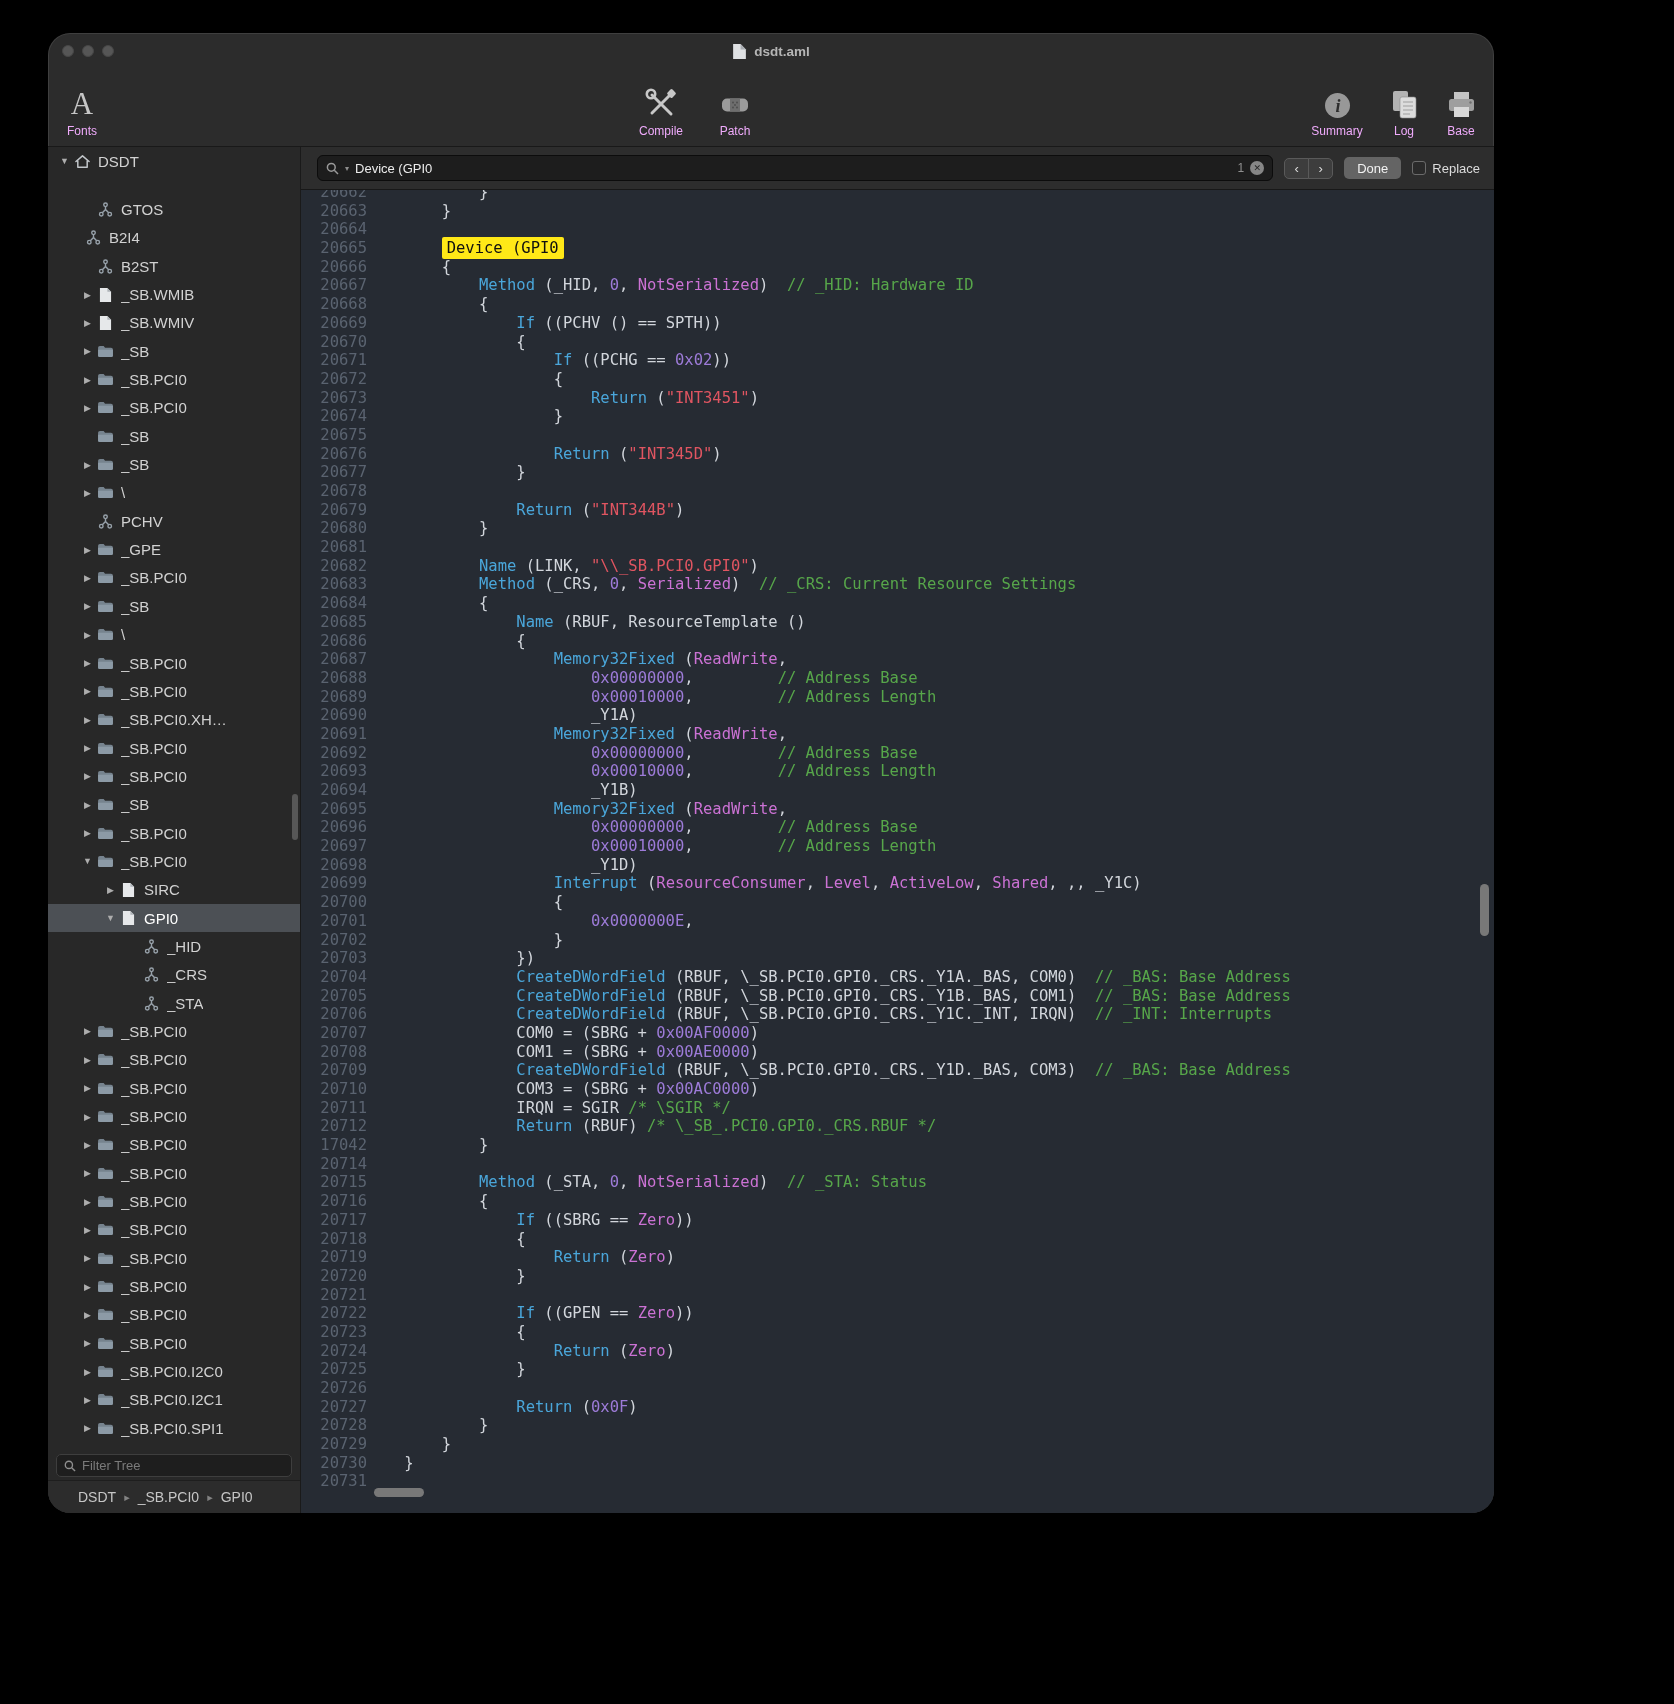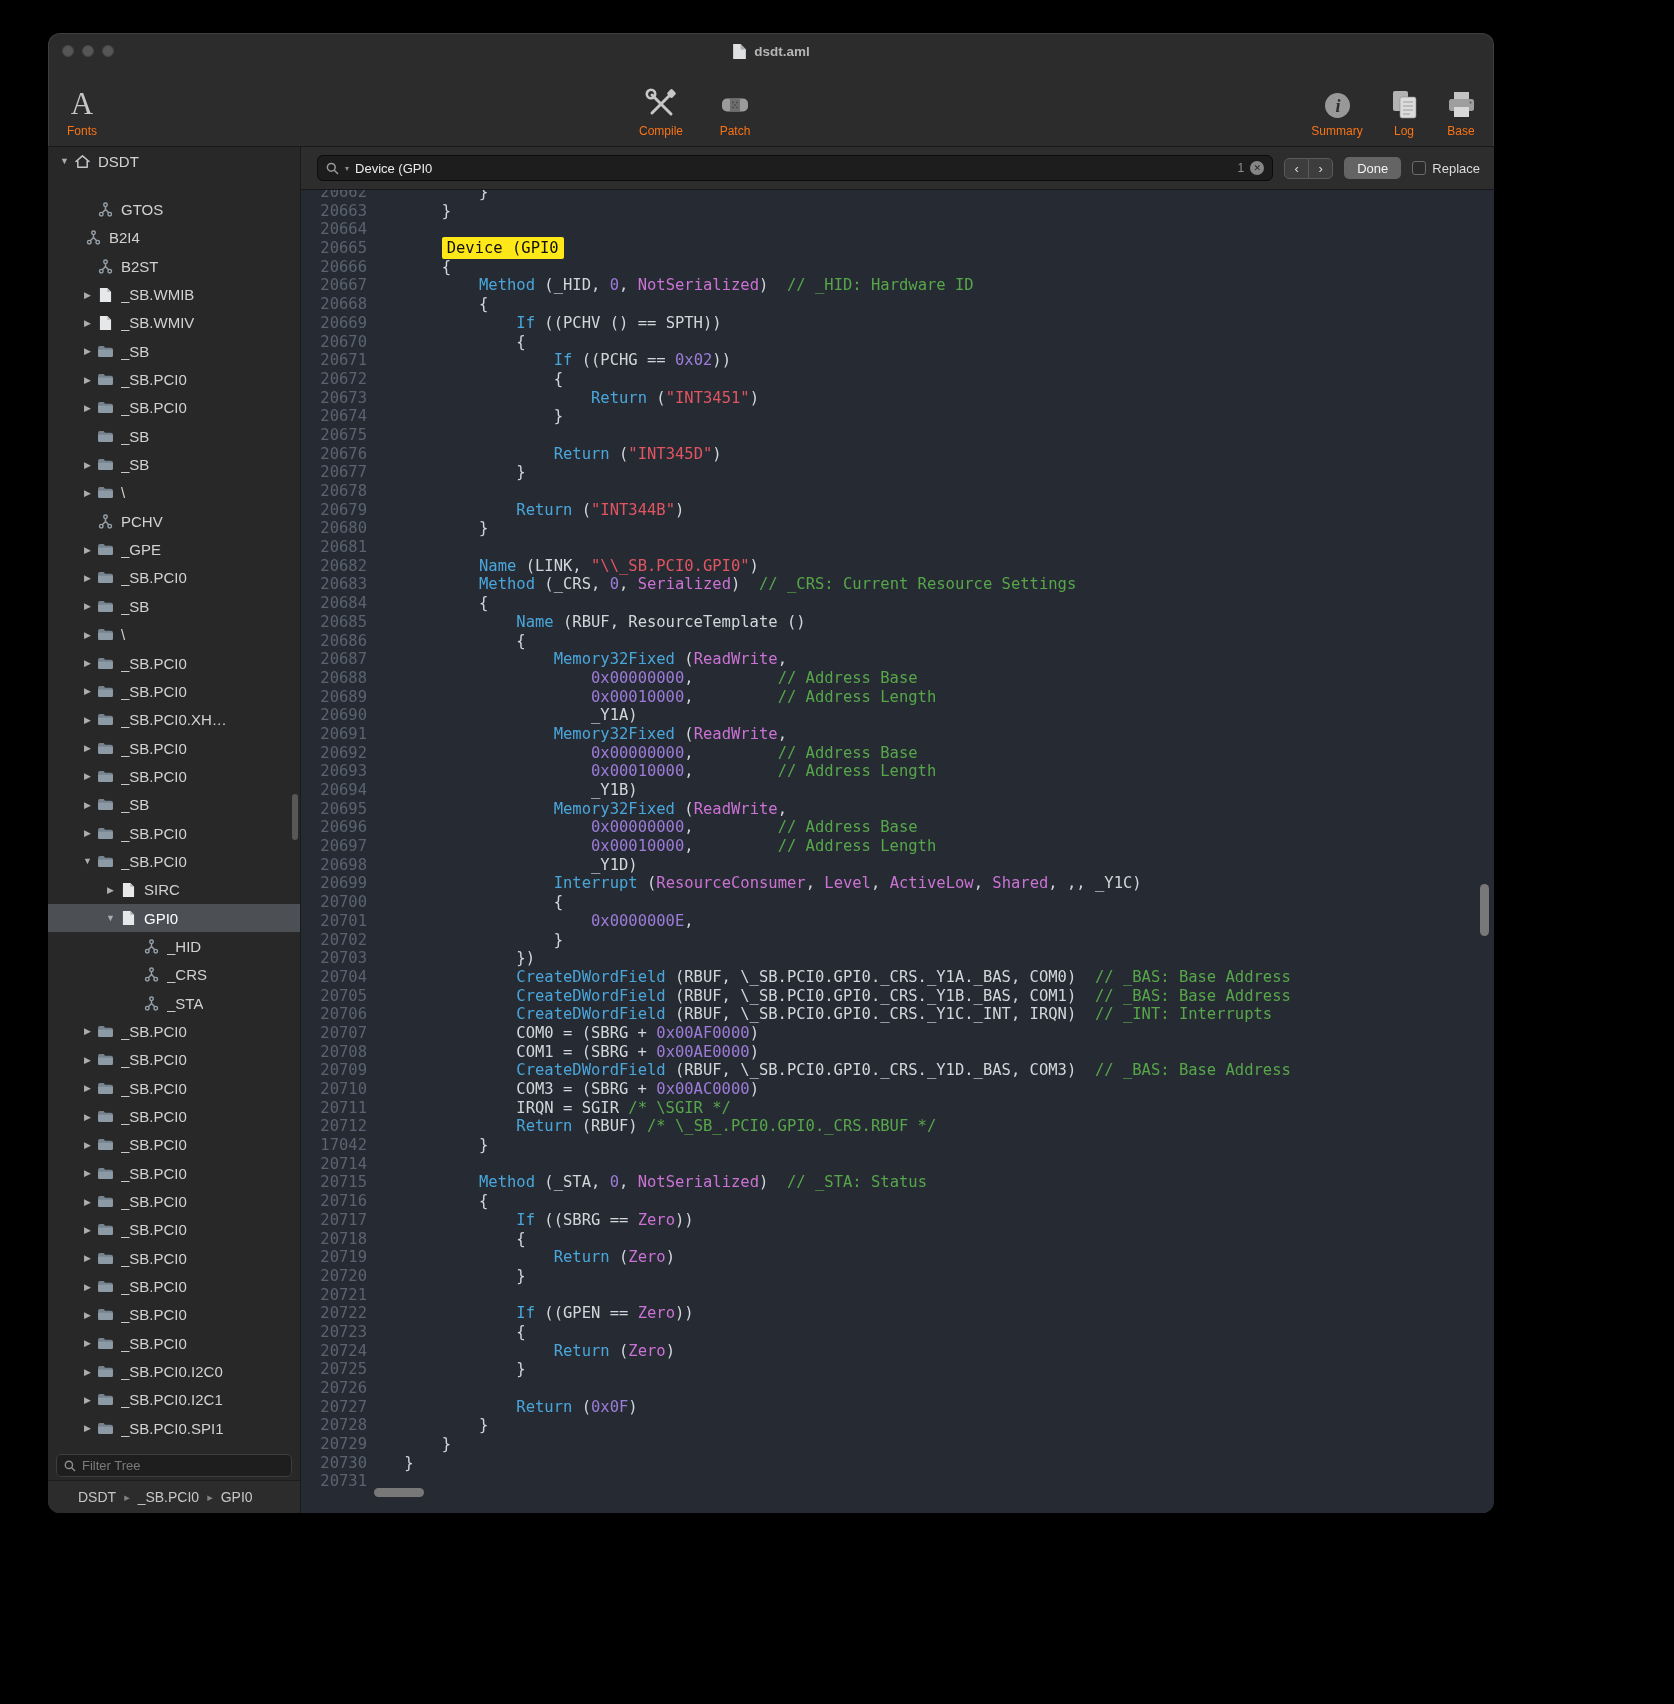--- a/index.html
+++ b/index.html
@@ -1,27 +1,27 @@
 <!DOCTYPE html>
 <html><head>
 <meta charset="utf-8">
 <style>
 *{box-sizing:border-box;margin:0;padding:0}
 html,body{width:1674px;height:1704px;background:#000;overflow:hidden;font-family:"Liberation Sans",sans-serif}
-.window{position:absolute;left:48px;top:33px;width:1446px;height:1480px;background:#2c2c2c;border-radius:12px;overflow:hidden;
+.window{position:absolute;left:48px;top:33px;width:1446px;height:1480px;background:#2c2c2c;border-radius:22px;overflow:hidden;
   box-shadow:inset 0 0 0 1px rgba(255,255,255,.09),0 25px 70px rgba(0,0,0,.6)}
 
 .titlebar{position:relative;height:36px}
 .tl{position:absolute;top:12px;width:12px;height:12px;border-radius:50%;background:#565656;border:1px solid #474747}
 .tl.c{left:14px}.tl.m{left:34px}.tl.z{left:54px}
 .titlewrap{position:absolute;inset:0;display:flex;align-items:center;justify-content:center;gap:7px;color:#b5b5b5;font-size:13.5px;font-weight:bold}
 
 .toolbar{position:relative;height:78px;border-bottom:1px solid #191919}
 .tb-item{display:flex;flex-direction:column;align-items:center;justify-content:flex-end;gap:4px;position:absolute;top:5px;height:64px;cursor:default}
-.tb-item .lbl{font-size:12px;color:#f97316;white-space:nowrap}
+.tb-item .lbl{font-size:12px;color:#f0abfc;white-space:nowrap}
 .fonts-glyph{font-family:"Liberation Serif",serif;font-size:31px;line-height:32px;color:#c6c6c6}
 
 .content{position:absolute;top:114px;left:0;right:0;bottom:0;display:flex}
 .sidebar{width:253px;background:#282828;border-right:1px solid #1a1a1a;display:flex;flex-direction:column;position:relative}
 .tree{flex:1;overflow:hidden}
 .tree-row{height:28.35px;display:flex;align-items:center;font-size:15px;color:#d2d2d2;white-space:nowrap}
 .tree-row.selected{background:#4c5055;color:#fff}
 .disc{width:15px;flex:none;font-size:9px;color:#adadad;text-align:center}
 .ticon{width:21px;flex:none;display:flex;justify-content:center;align-items:center}
 .tlabel{margin-left:5px;overflow:hidden;text-overflow:ellipsis}

